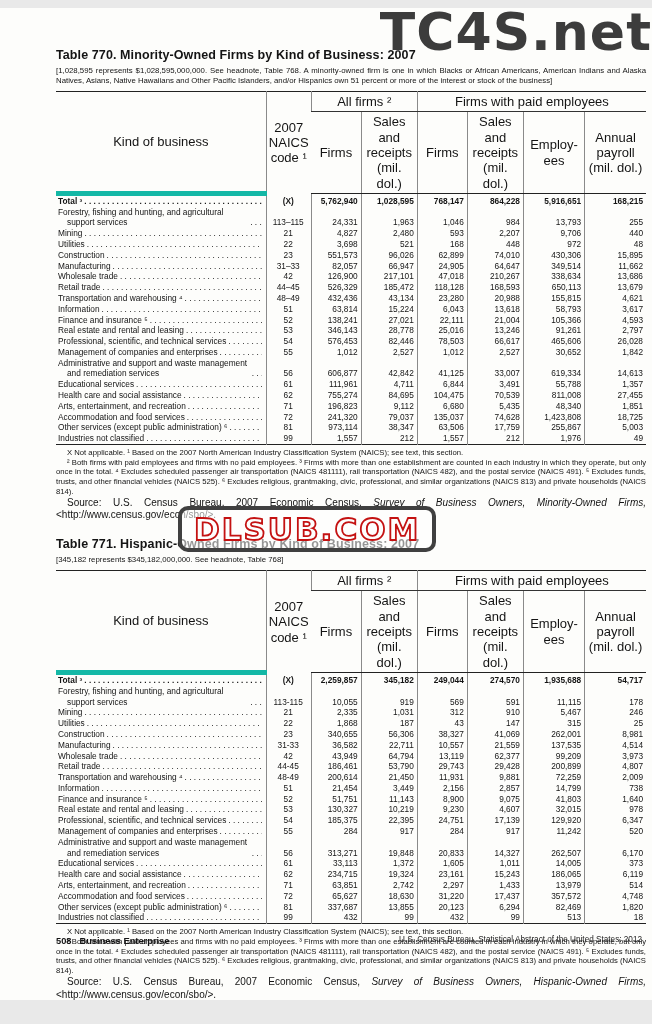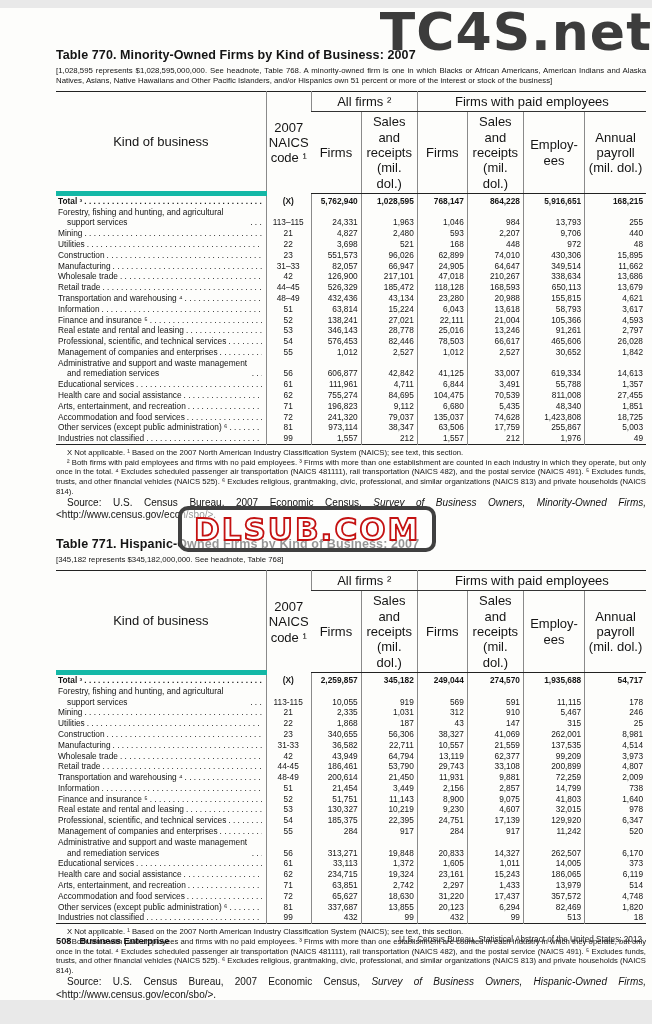--- a/index.html
+++ b/index.html
@@ -575,21 +575,21 @@
               <td class="stub">
                 <div class="stubflex">
                   <span class="lbl">Retail trade</span>
                   <span class="dots"></span>
                 </div>
               </td>
               <td class="naics">44-45</td>
               <td class="num">186,461</td>
               <td class="num">53,790</td>
               <td class="num">29,743</td>
-              <td class="num">33,108</td>
+              <td class="num">29,428</td>
               <td class="num">200,899</td>
               <td class="num">4,807</td>
             </tr>
             <tr>
               <td class="stub">
                 <div class="stubflex">
                   <span class="lbl">Transportation and warehousing ⁴</span>
                   <span class="dots"></span>
                 </div>
               </td>

